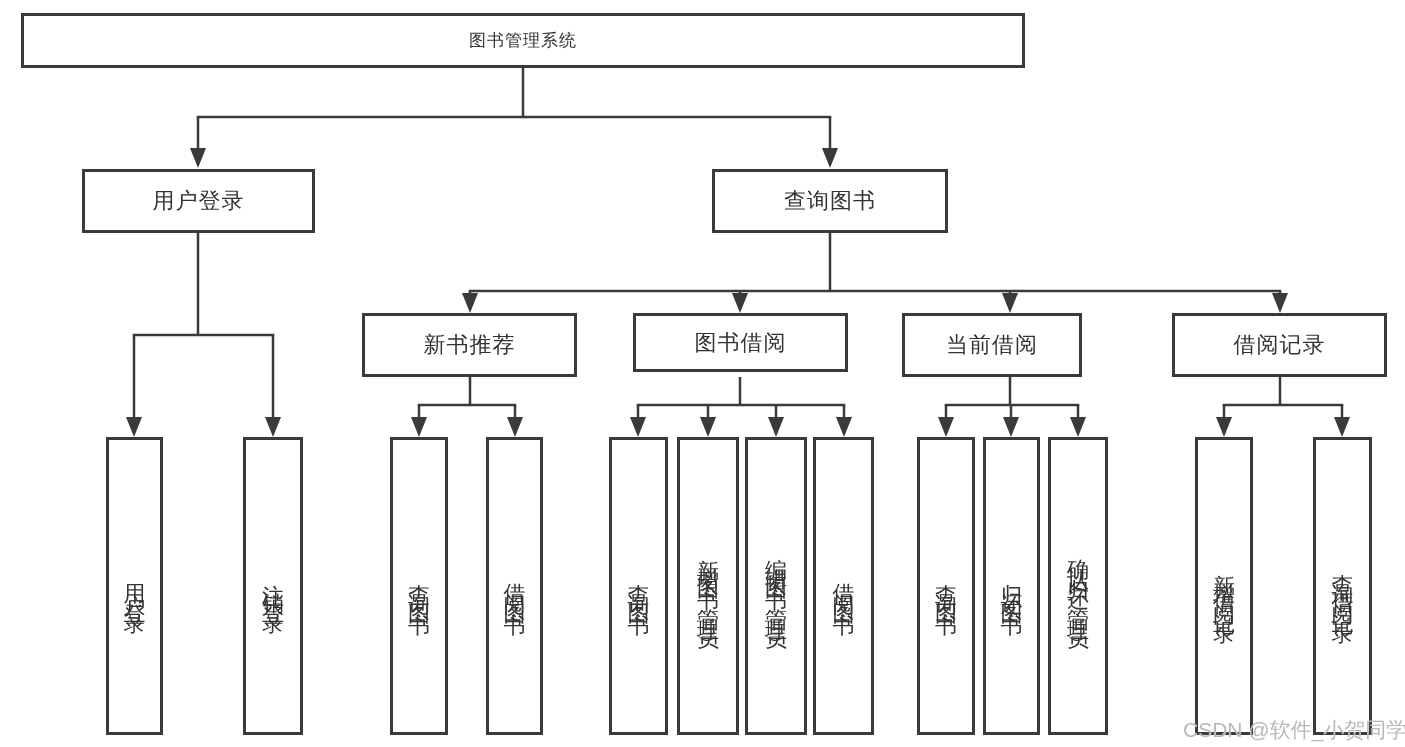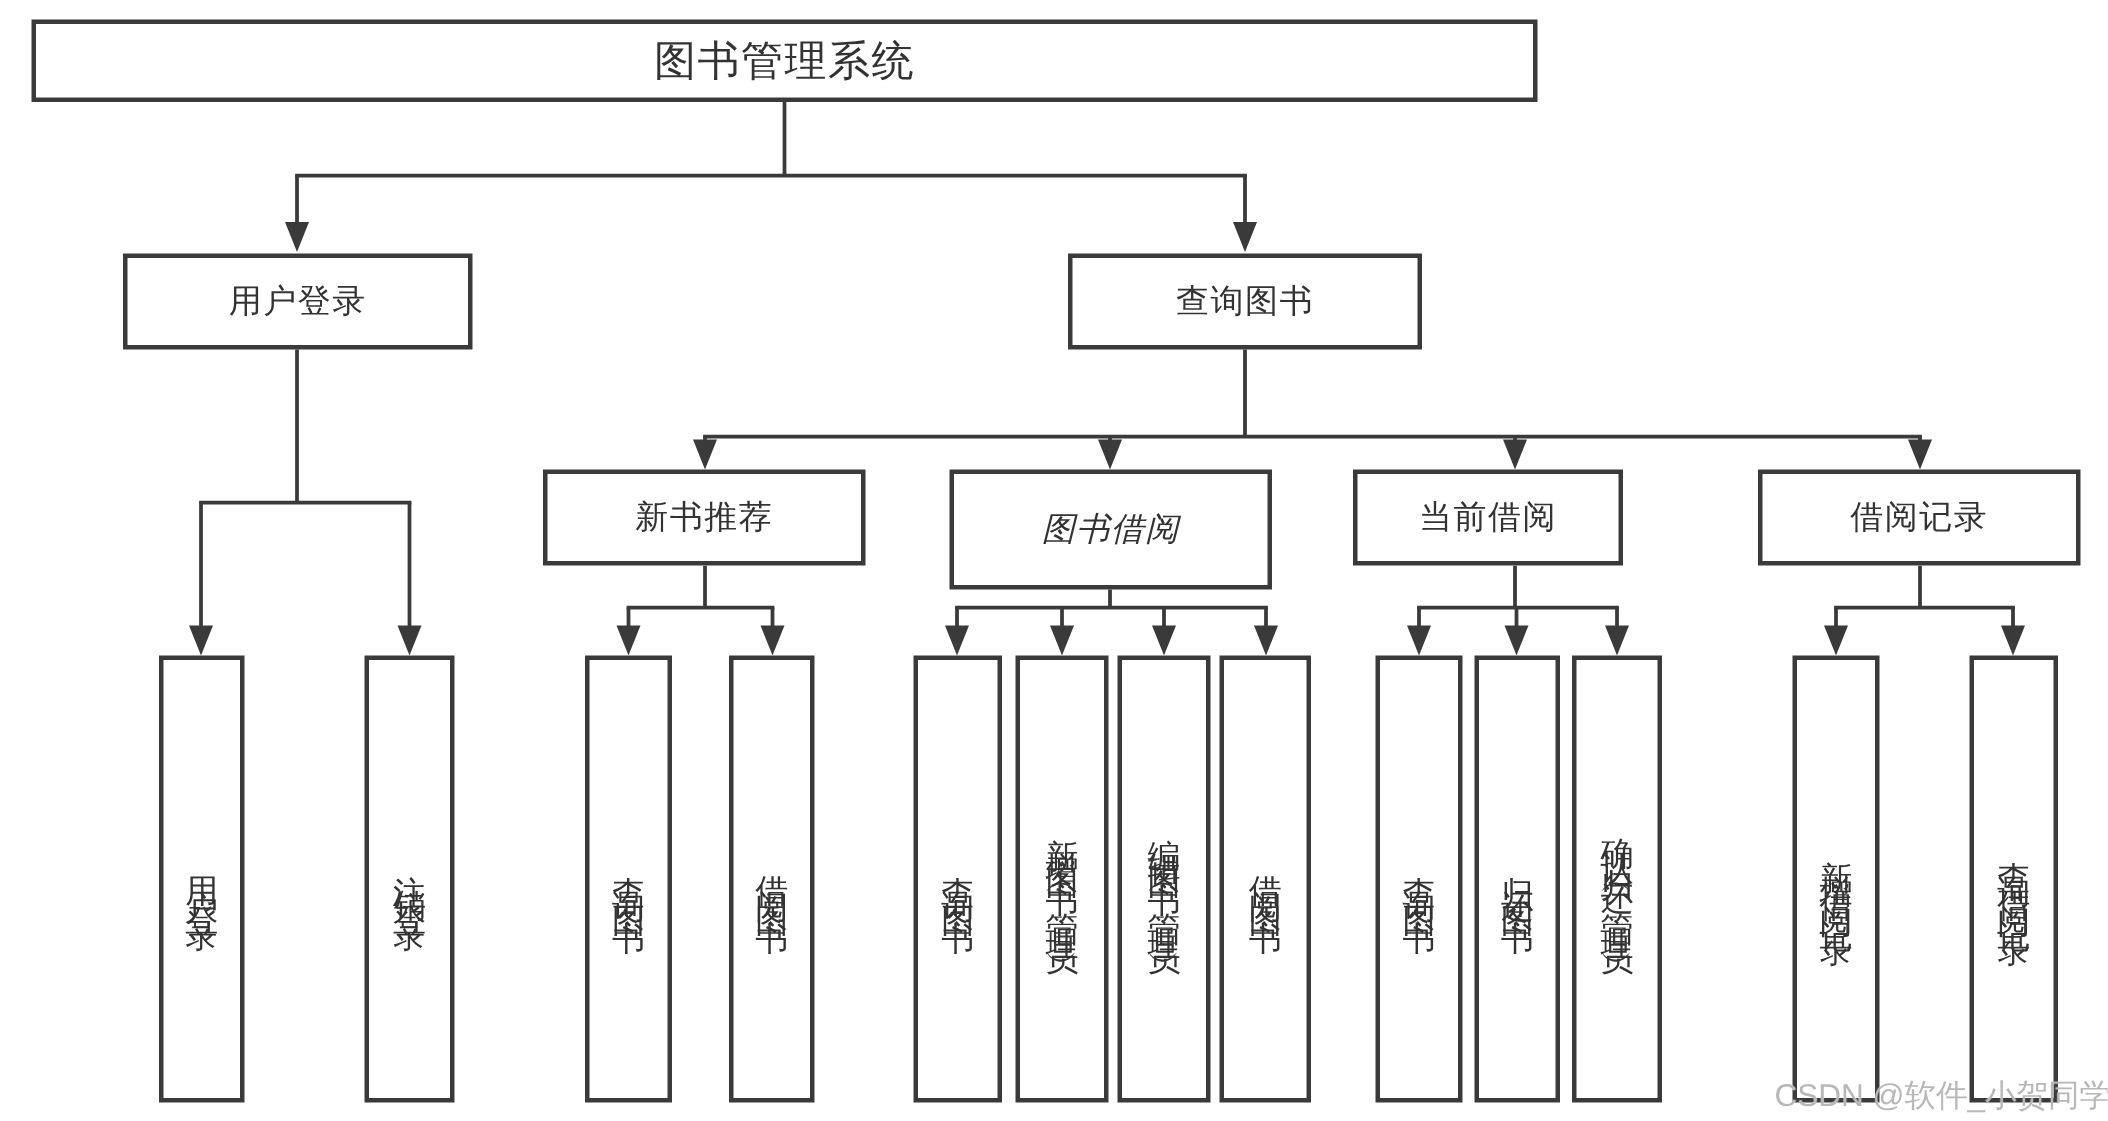--- a/index.html
+++ b/index.html
@@ -33,21 +33,21 @@
     border: 3px solid var(--line);
     background: #fff;
     display: flex;
     align-items: center;
     justify-content: center;
     color: var(--text);
     font-size: 22px;
     letter-spacing: 1px;
     z-index: 2;
   }
-  .hbox.root { font-size: 28px; }
+  .hbox.root { font-size: 17px; }
   .vbox {
     position: absolute;
     top: 437px;
     height: 298px;
     border: 3px solid var(--line);
     background: #fff;
     display: flex;
     align-items: center;
     justify-content: center;
     z-index: 2;
@@ -160,21 +160,21 @@
   <div class="hbox" style="left:82px; top:169px; width:233px; height:64px;">
     <span>用户登录</span>
   </div>
   <div class="hbox" style="left:712px; top:169px; width:236px; height:64px;">
     <span>查询图书</span>
   </div>
 
   <div class="hbox" style="left:362px; top:313px; width:215px; height:64px;">
     <span>新书推荐</span>
   </div>
-  <div class="hbox" style="left:633px; top:313px; width:215px; height:80px;font-style:italic;">
+  <div class="hbox" style="left:633px; top:313px; width:215px; height:59px;">
     <span>图书借阅</span>
   </div>
   <div class="hbox" style="left:902px; top:313px; width:180px; height:64px;">
     <span>当前借阅</span>
   </div>
   <div class="hbox" style="left:1172px; top:313px; width:215px; height:64px;">
     <span>借阅记录</span>
   </div>
 
   <div class="vbox" style="left:106px; width:57px;">

